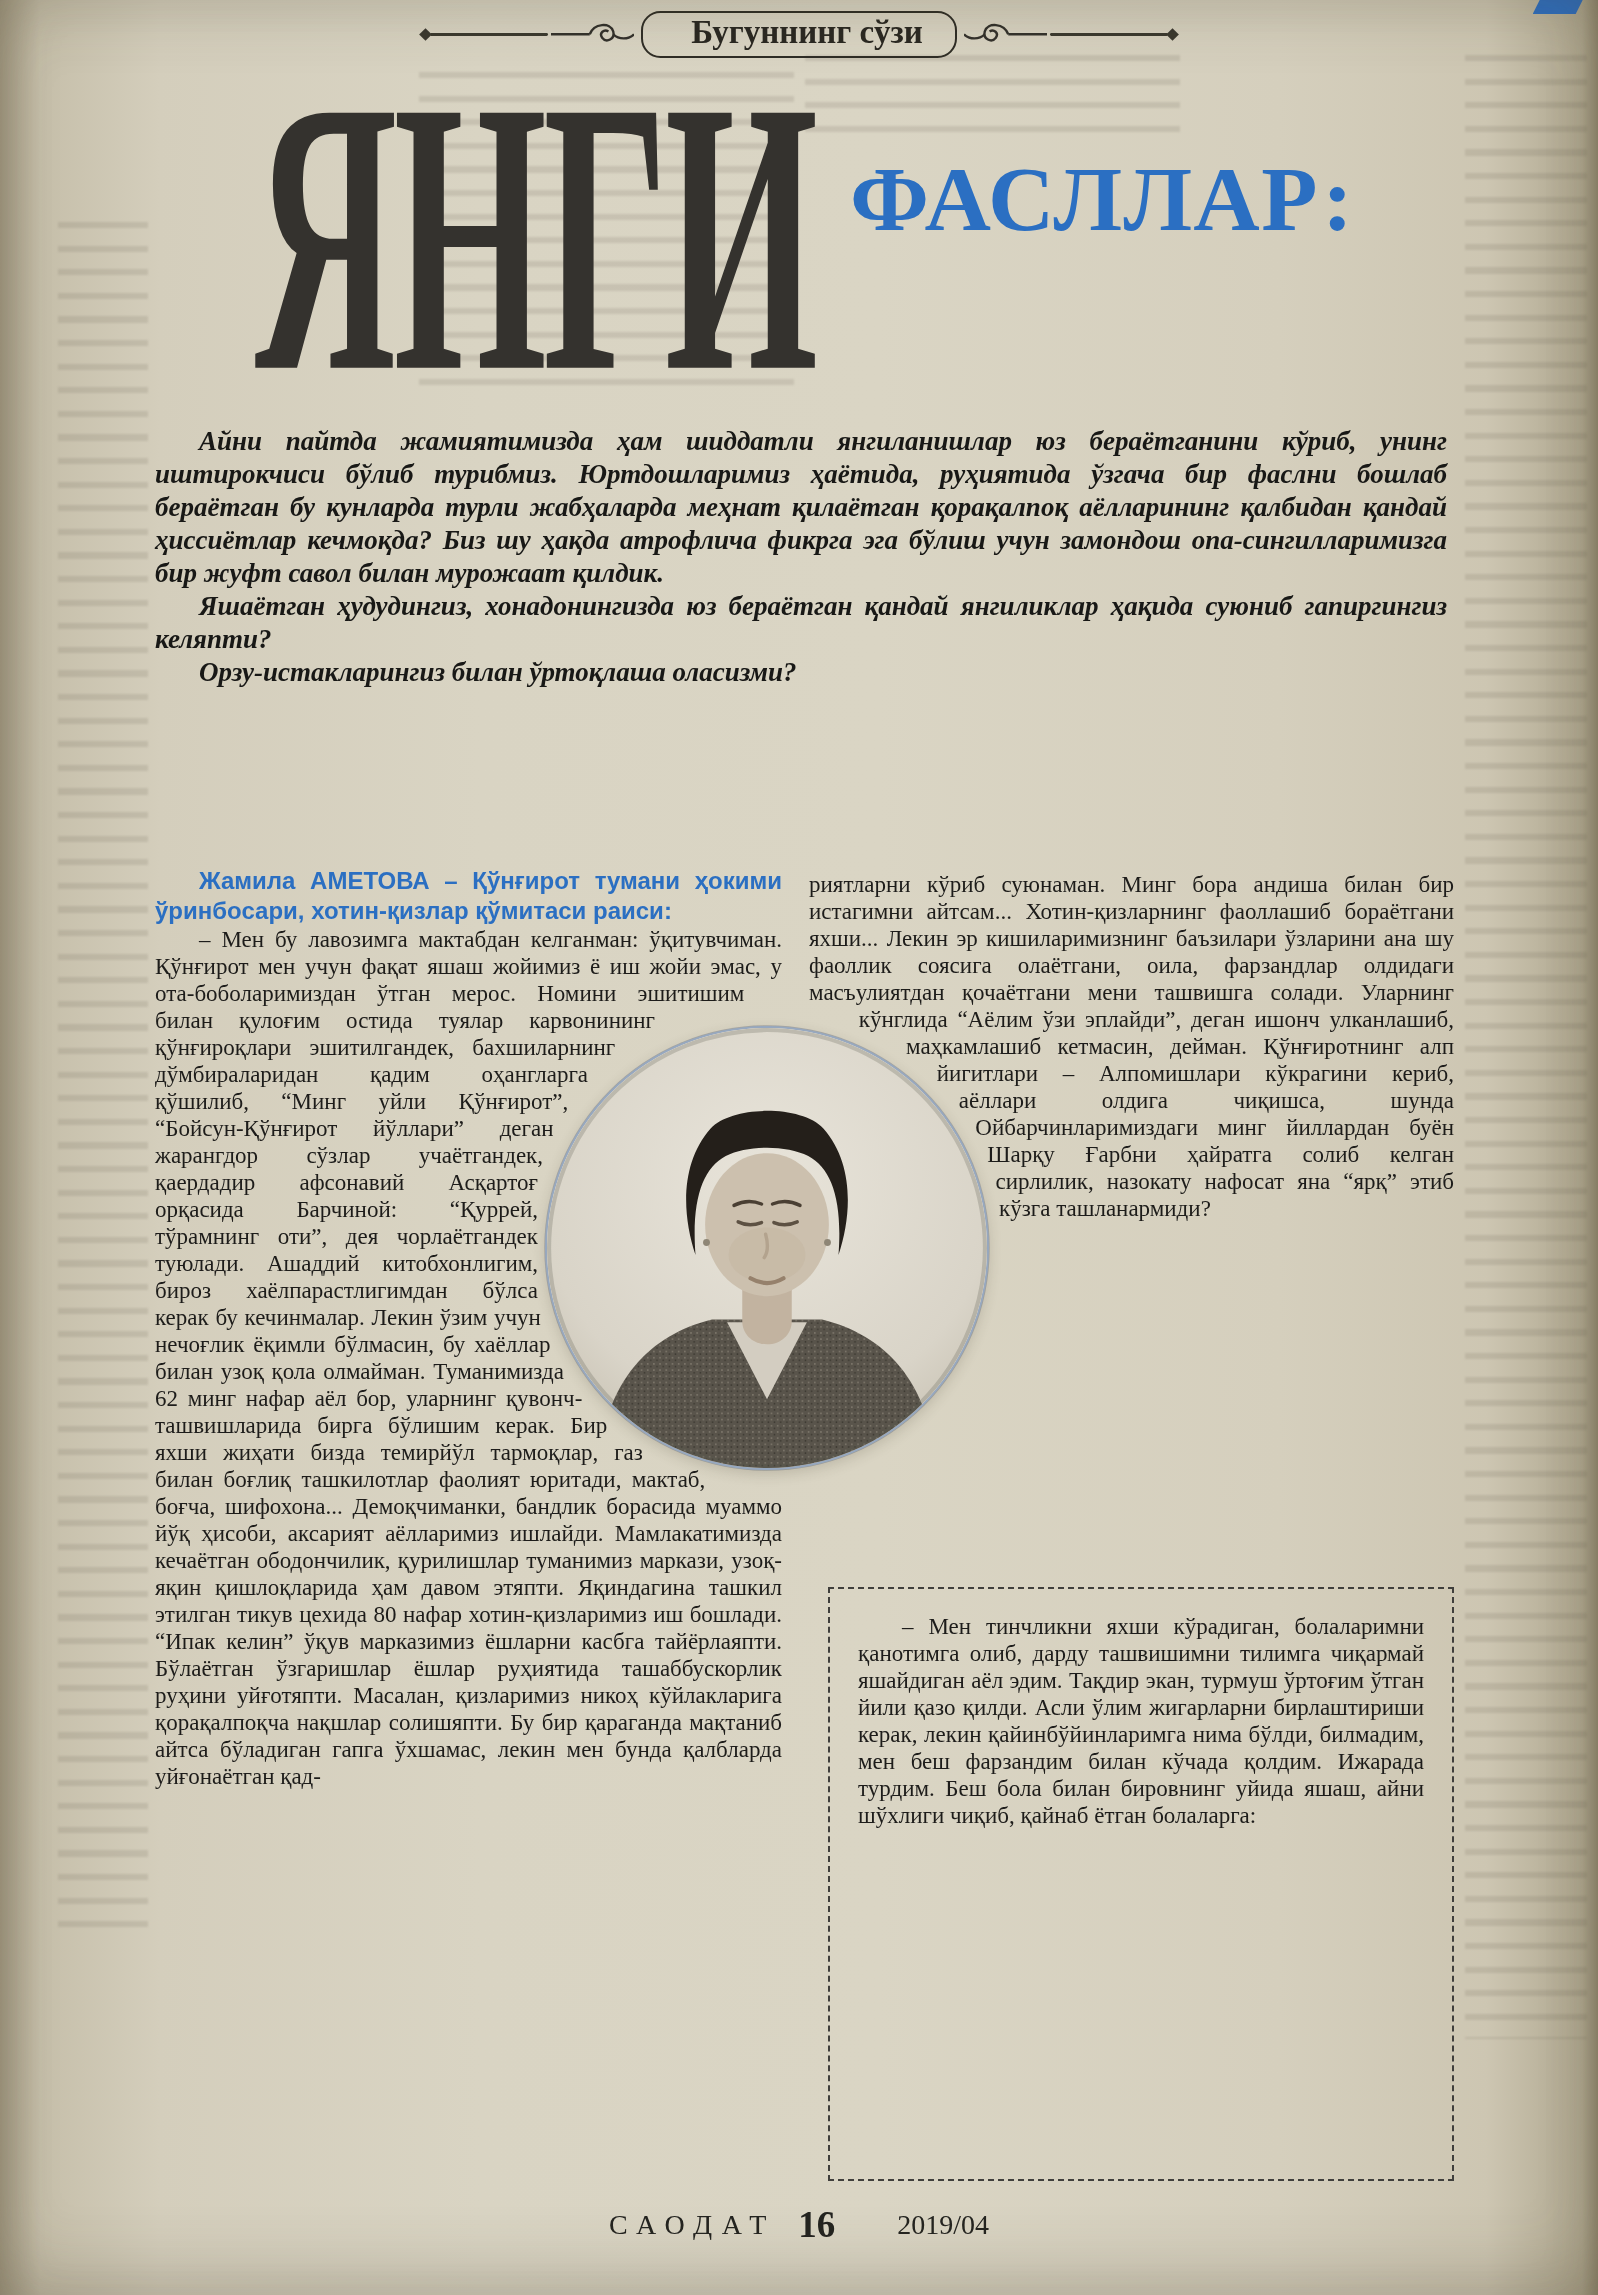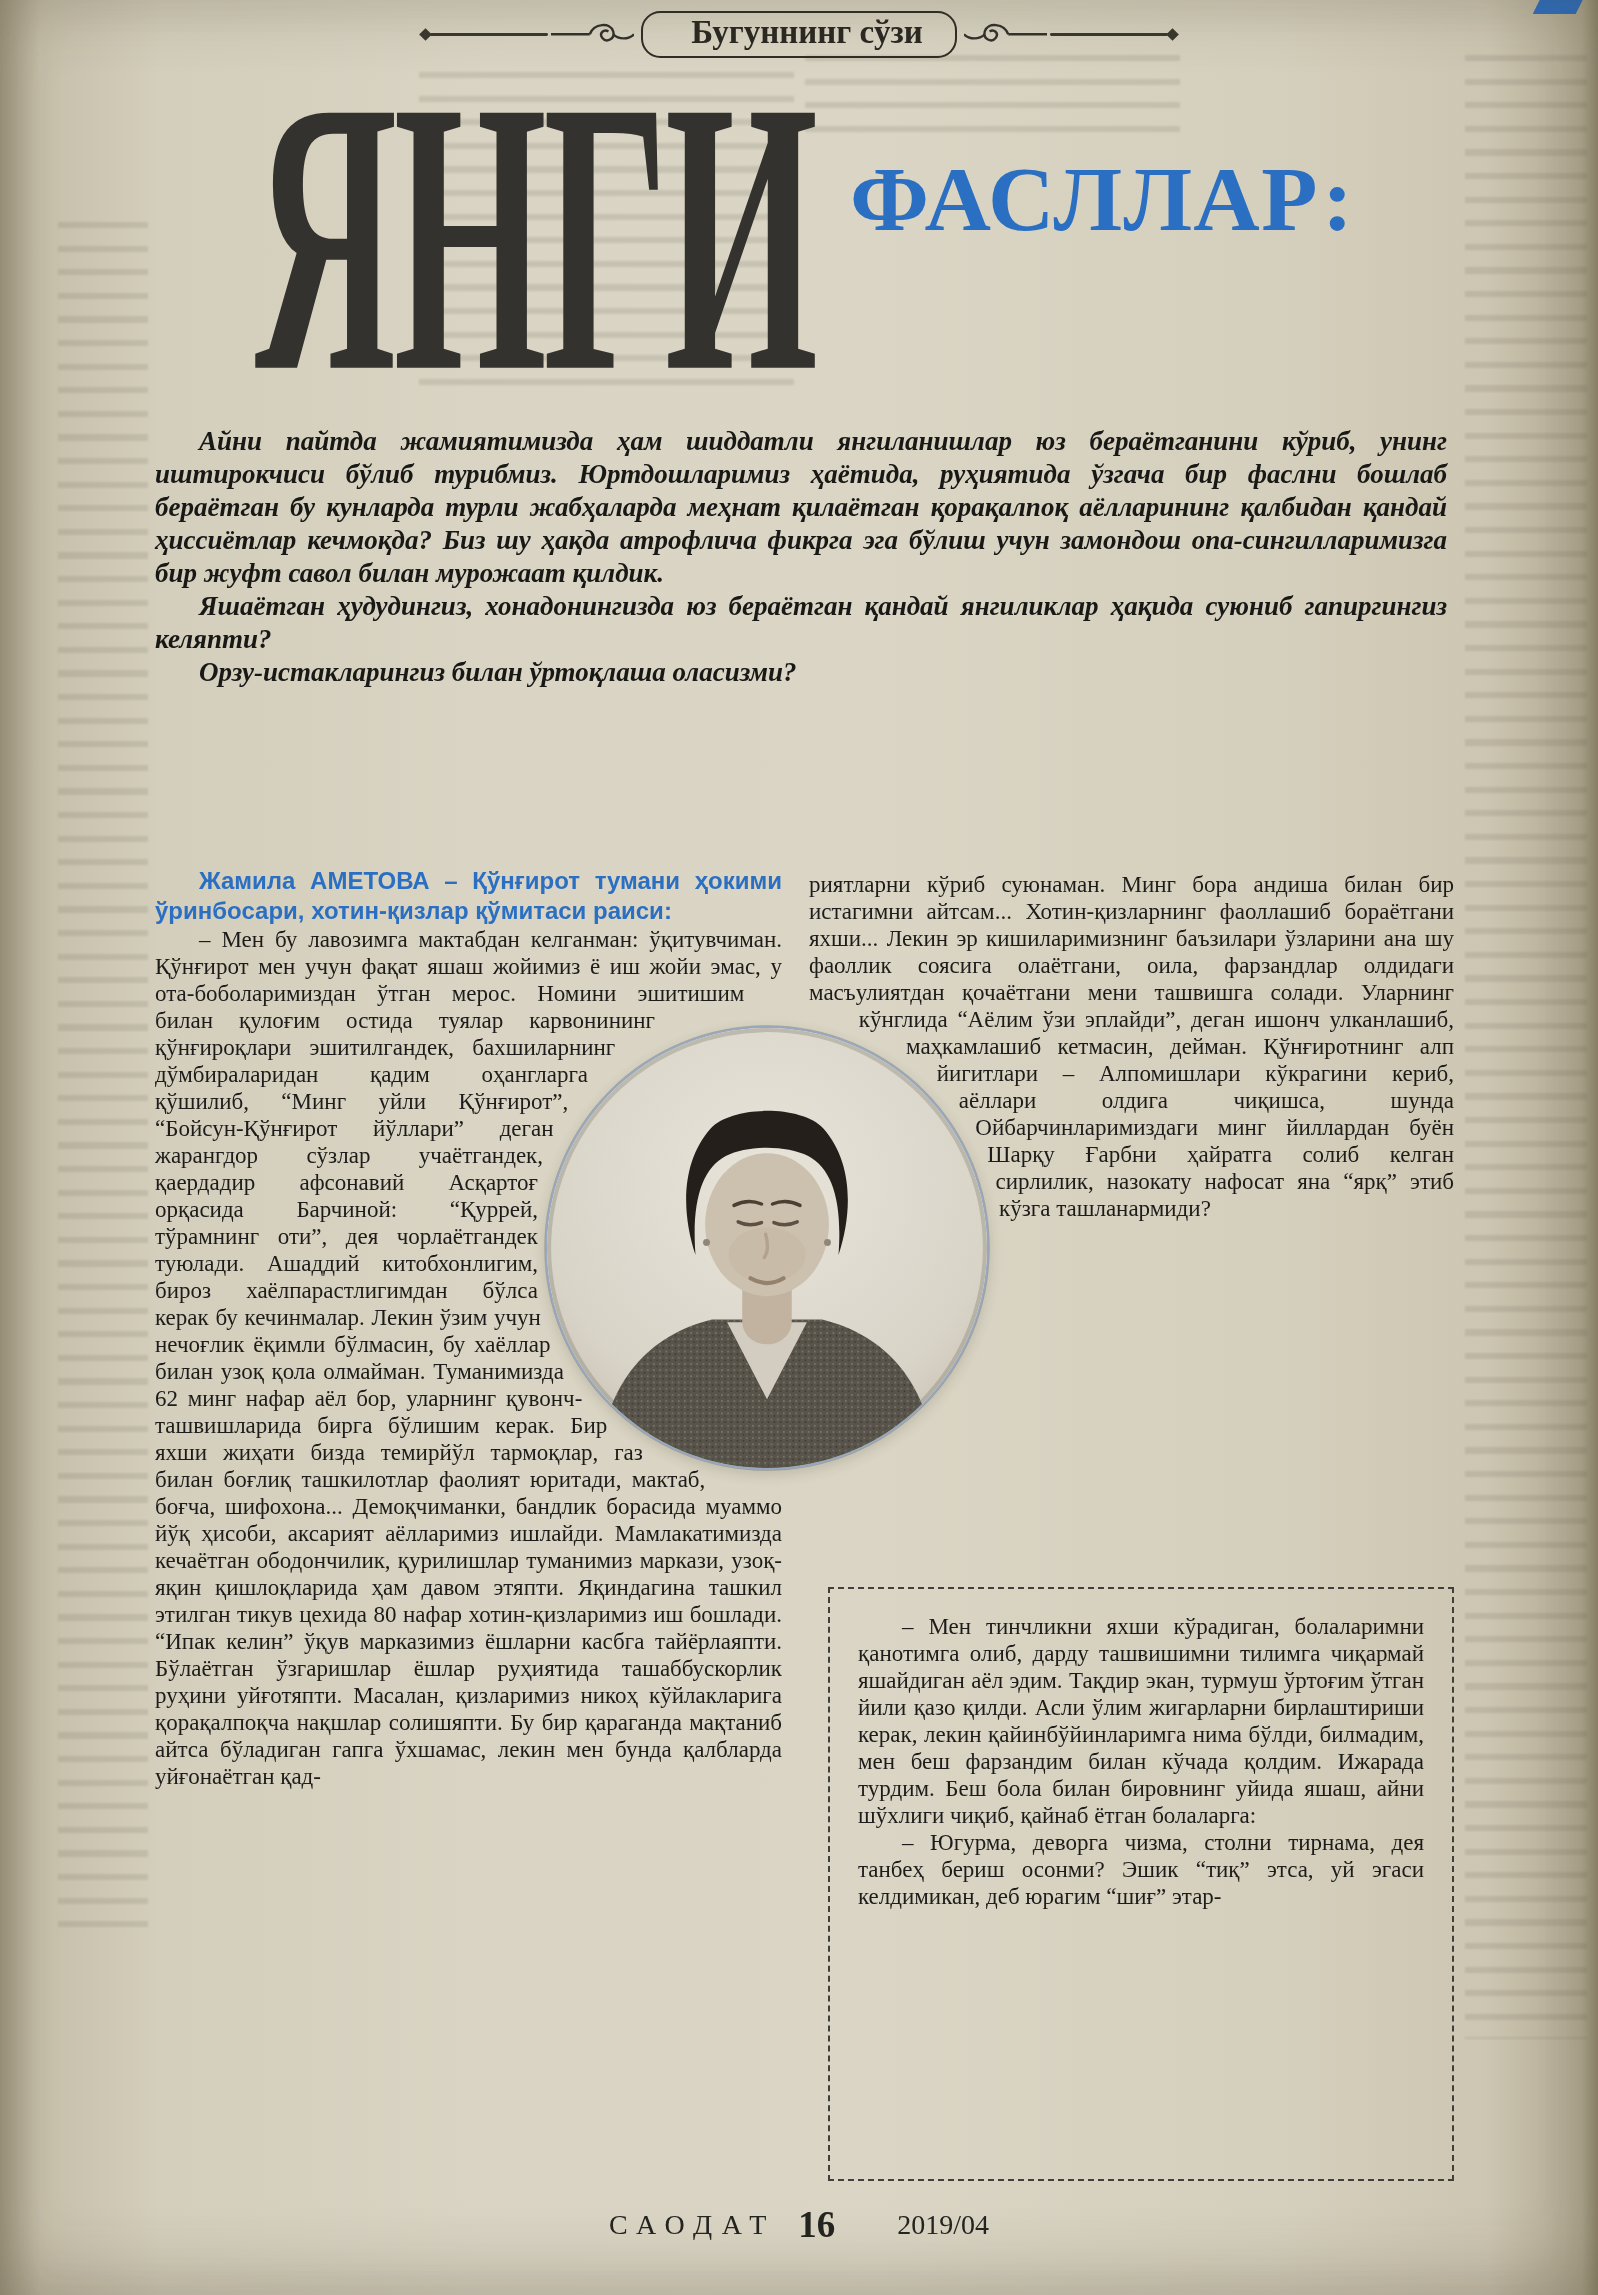--- a/index.html
+++ b/index.html
@@ -154,21 +154,20 @@
       <path d="M318 300 q6 22 -2 34" stroke="#b3a38e" stroke-width="5" fill="none" stroke-linecap="round"></path>
       <path d="M296 364 q24 14 48 0" stroke="#96816c" stroke-width="6" fill="none" stroke-linecap="round"></path>
       <circle cx="232" cy="312" r="5" fill="#8e8676"></circle>
       <circle cx="408" cy="312" r="5" fill="#8e8676"></circle>
       <circle cx="320" cy="320" r="317" fill="none" stroke="rgba(90,90,80,.25)" stroke-width="6"></circle>
     </svg>
   </div>
 
   <div class="ibox">
     <p class="bp">– Мен тинчликни яхши кўрадиган, болаларимни қанотимга олиб, дарду ташвишимни тилимга чиқармай яшайдиган аёл эдим. Тақдир экан, турмуш ўртоғим ўтган йили қазо қилди. Асли ўлим жигарларни бирлаштириши керак, лекин қайинбўйинларимга нима бўлди, билмадим, мен беш фарзандим билан кўчада қолдим. Ижарада турдим. Беш бола билан бировнинг уйида яшаш, айни шўхлиги чиқиб, қайнаб ётган болаларга:</p>
-    <p class="bp">– Югурма, деворга чизма, столни тирнама, дея танбеҳ бериш осонми? Эшик “тиқ” этса, уй эгаси келдимикан, деб юрагим “шиғ” этар-</p>
   </div>
 
   <div class="footer">
     <span class="mag">САОДАТ</span>
     <span class="num">16</span>
     <span class="iss">2019/04</span>
   </div>
 
 </div>
 

